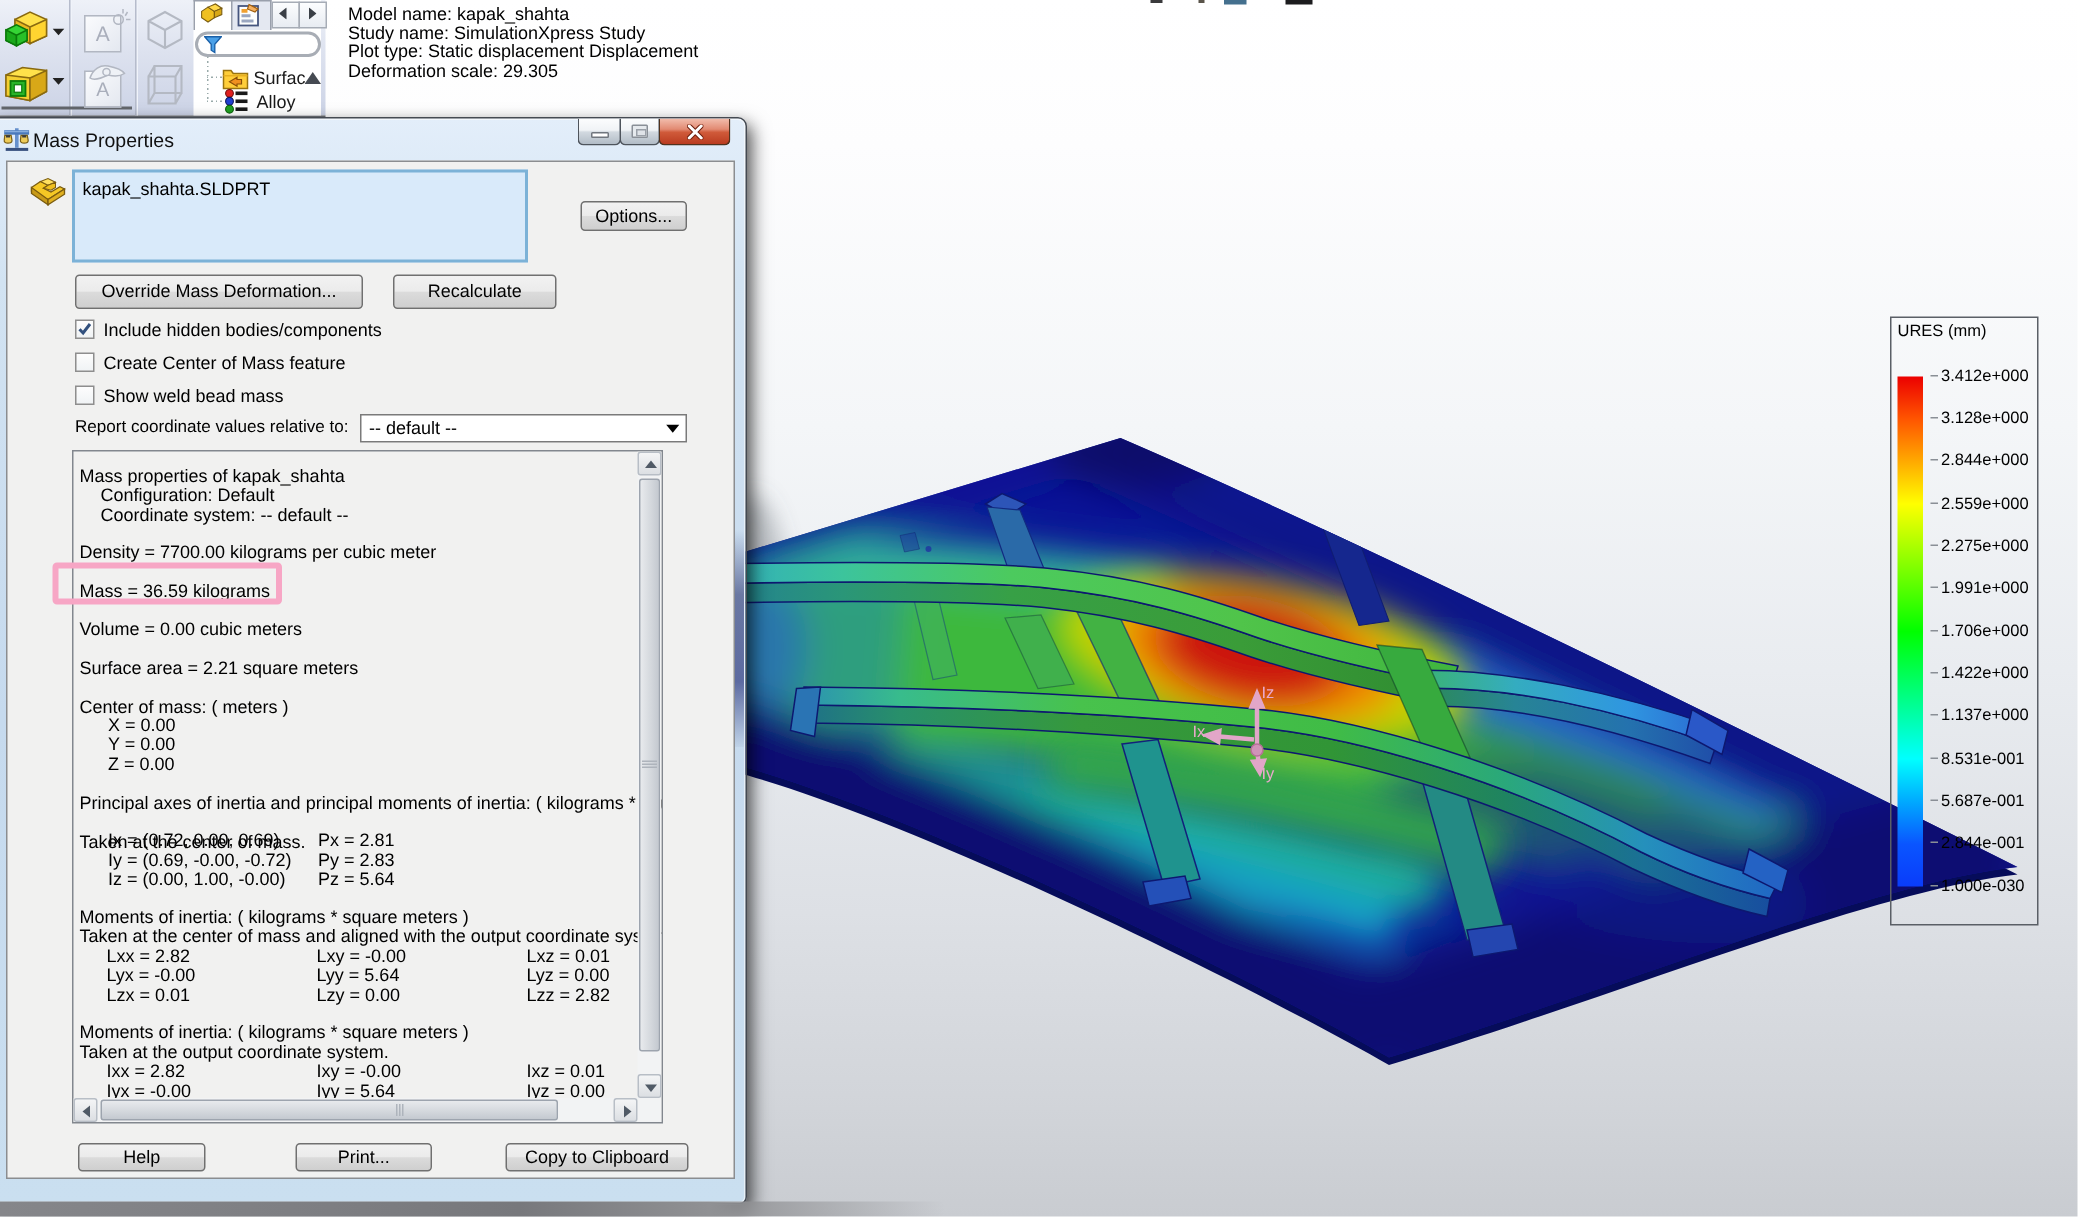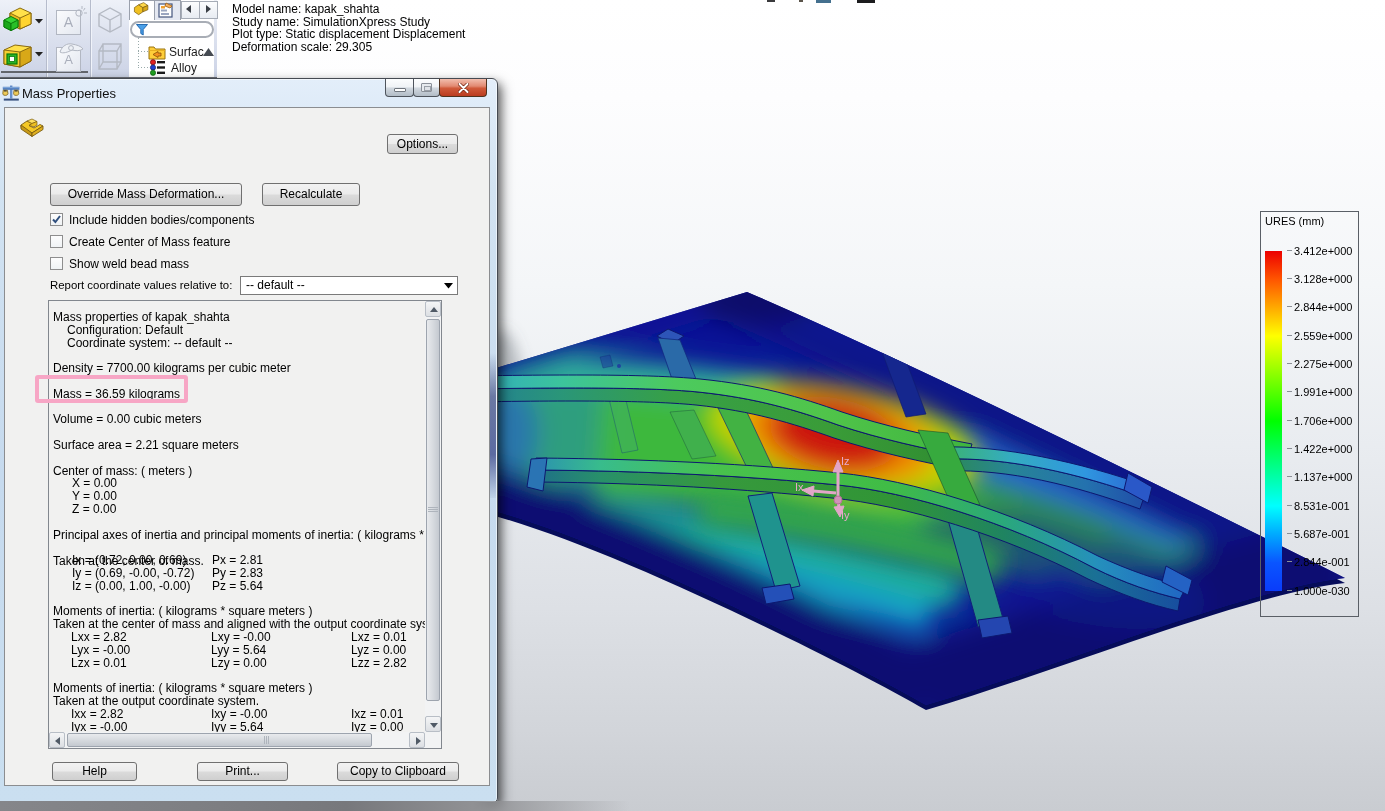--- a/index.html
+++ b/index.html
@@ -360,23 +360,26 @@
 
   <div class="abs" style="left:10px;top:28px;width:486px;height:679px;background:#f1f1f0;border:1px solid #8b8d90;box-sizing:border-box;font-size:12px;color:#000;">
     <svg class="abs" style="left:13px;top:9px;" width="26" height="22" viewBox="0 0 26 22">
       <path d="M3 8 L9 4 L14 6.5 L11 8.5 L16 11 L22 7.5 L25 9 L14 16 L3 10.5 Z" fill="#f5c825" stroke="#7a5c10" stroke-width="0.9"></path>
       <path d="M3 8 L3 12 L14 19.5 L14 16 Z" fill="#c89a18" stroke="#7a5c10" stroke-width="0.9"></path>
       <path d="M14 16 L25 9 L25 12.5 L14 19.5 Z" fill="#e0b020" stroke="#7a5c10" stroke-width="0.9"></path>
       <path d="M9 4 L14 2 L19 4.5 L14 6.5 Z" fill="#ffe060" stroke="#7a5c10" stroke-width="0.7"></path>
       <path d="M14 6.5 L19 4.5 L19 8 L16 9.8 L11 8.5 Z" fill="#eebf20" stroke="#7a5c10" stroke-width="0.7"></path>
     </svg>
 
+    <div class="abs" style="left:43px;top:5px;width:304px;height:62px;background:#d9eafa;border:2px solid #7cb2d7;box-sizing:border-box;">
+      <div class="abs" style="left:5px;top:4px;">kapak_shahta.SLDPRT</div>
+    </div>
     <div class="btn abs" style="left:382px;top:26px;width:71px;height:20px;line-height:18px;">Options...</div>
     <div class="btn abs" style="left:45px;top:75px;width:192px;height:23px;line-height:21px;">Override Mass Deformation...</div>
-    <div class="btn abs" style="left:257px;top:75px;width:98px;height:23px;line-height:21px;">Recalculate</div>
+    <div class="btn abs" style="left:257px;top:75px;width:109px;height:23px;line-height:21px;">Recalculate</div>
 
     <div class="cb abs" style="left:45px;top:105px;"><svg width="9" height="9" viewBox="0 0 9 9" style="margin:1px">
           <polyline points="1,4.5 3.4,7 8,1" fill="none" stroke="#31507e" stroke-width="2"></polyline>
         </svg></div>
     <div class="abs" style="left:64px;top:105px;">Include hidden bodies/components</div>
     <div class="cb abs" style="left:45px;top:127px;"></div>
     <div class="abs" style="left:64px;top:127px;">Create Center of Mass feature</div>
     <div class="cb abs" style="left:45px;top:149px;"></div>
     <div class="abs" style="left:64px;top:149px;">Show weld bead mass</div>
     <div class="abs" style="left:45px;top:171px;font-size:11.4px;">Report coordinate values relative to:</div>

